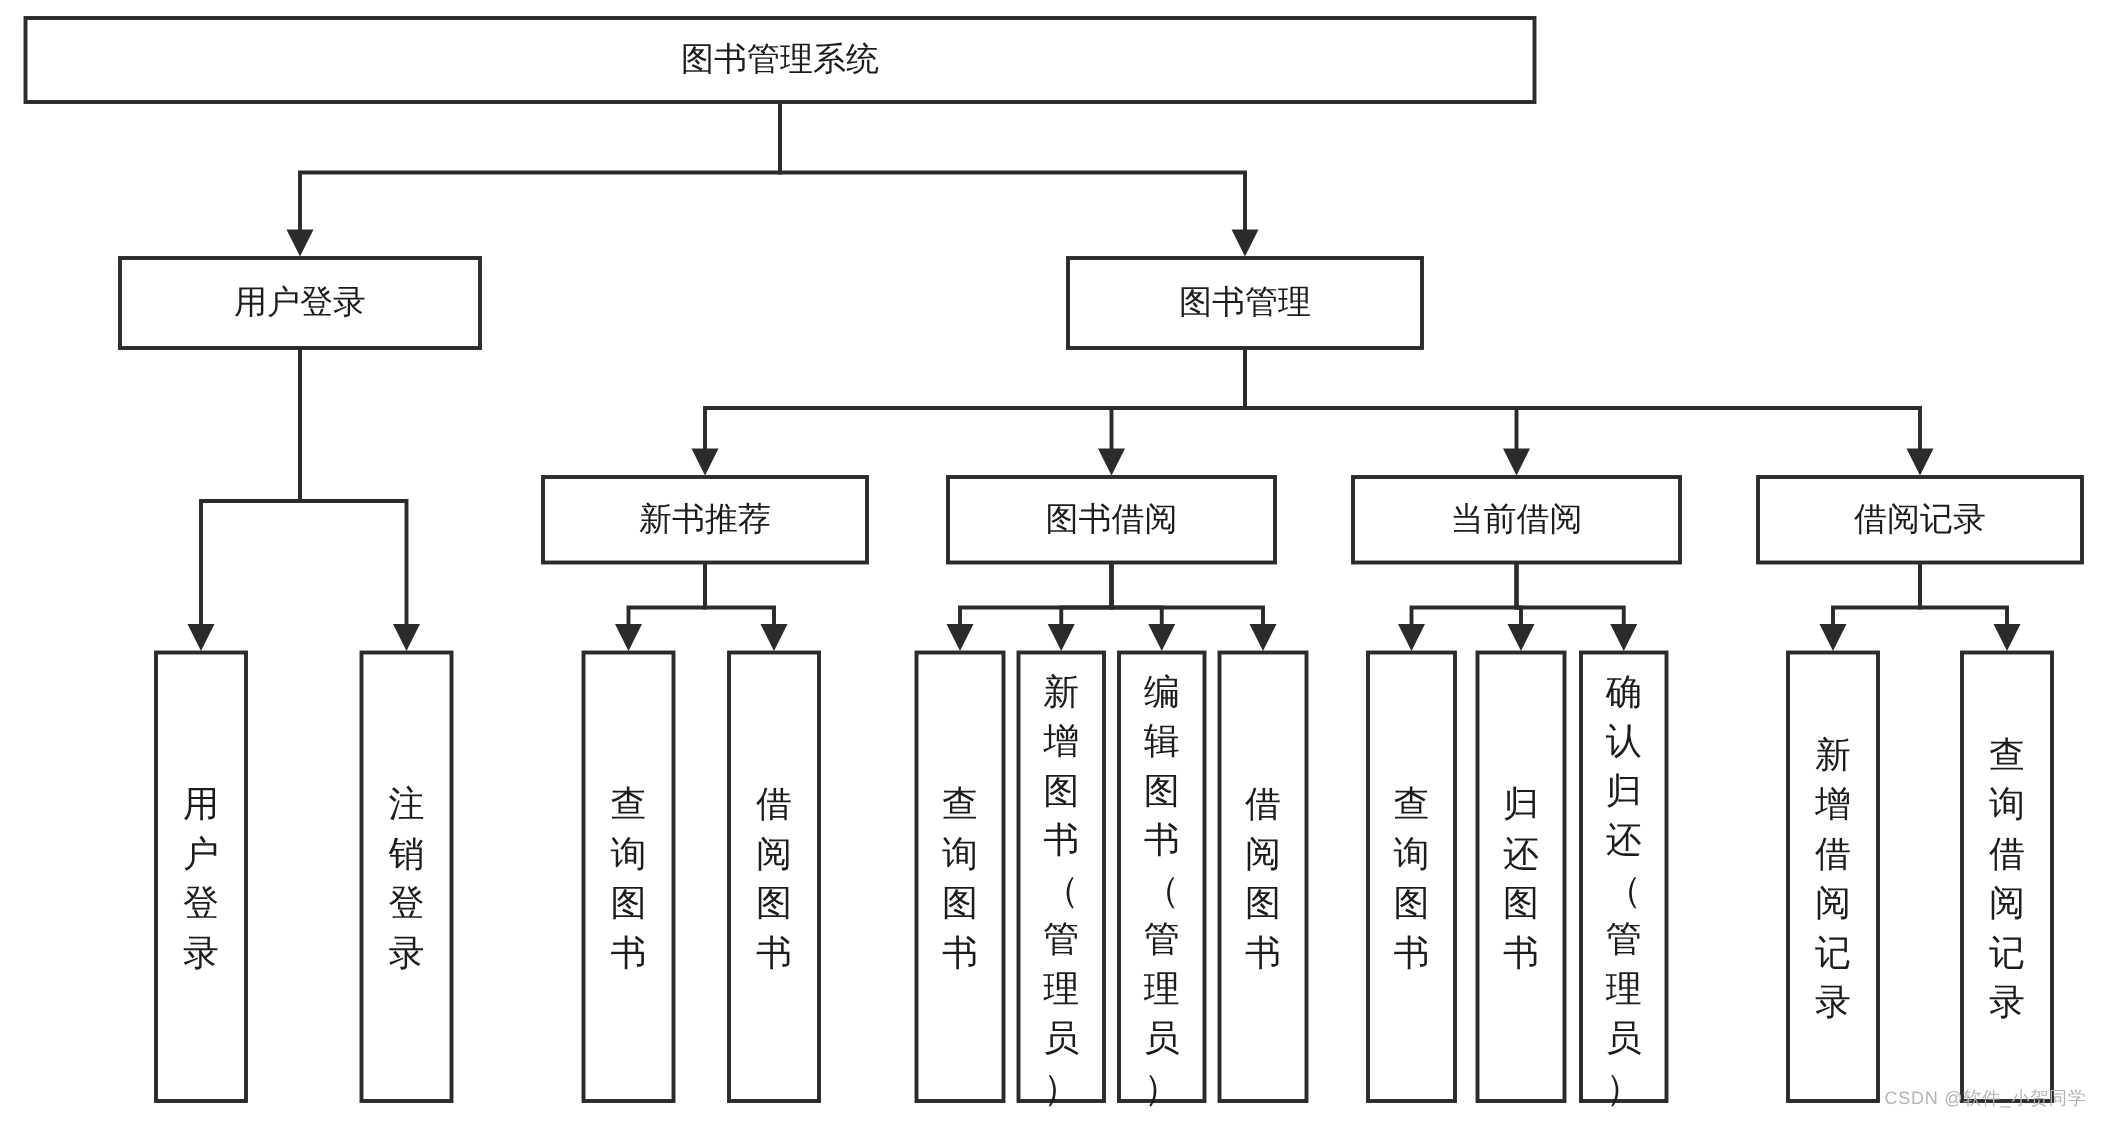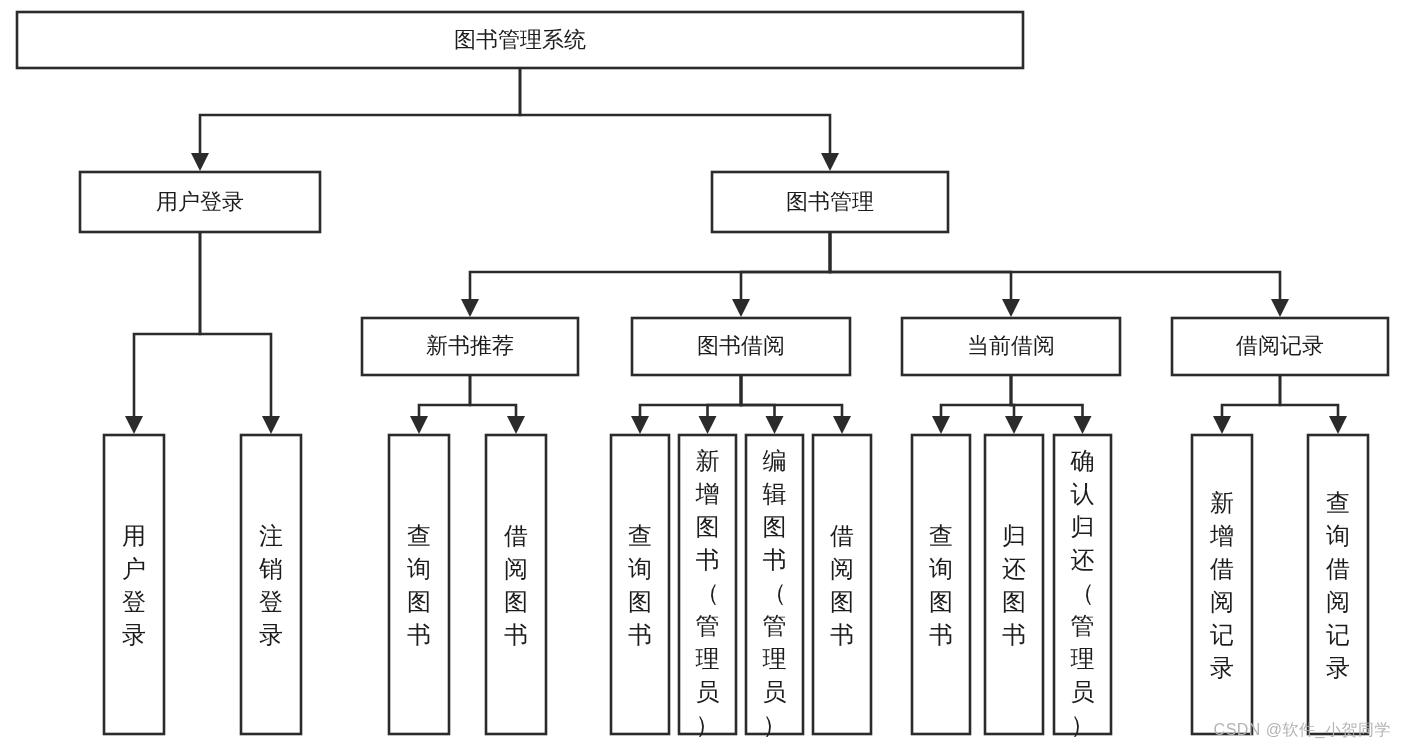--- a/index.html
+++ b/index.html
@@ -52,21 +52,21 @@
     fill: #1c1c1c;
     font-family: "Liberation Sans", "DejaVu Sans", sans-serif;
     font-size: 24px;
     text-anchor: middle;
   }
   .watermark {
     position: absolute;
     right: 14px;
     bottom: 6px;
     font-family: "Liberation Sans", "DejaVu Sans", sans-serif;
-    font-size: 16px;
+    font-size: 12px;
     color: #b4b4b4;
     letter-spacing: 0.5px;
     white-space: nowrap;
     pointer-events: none;
     user-select: none;
     margin-top: 44px;
   }
 </style>
 </head>
 <body>

